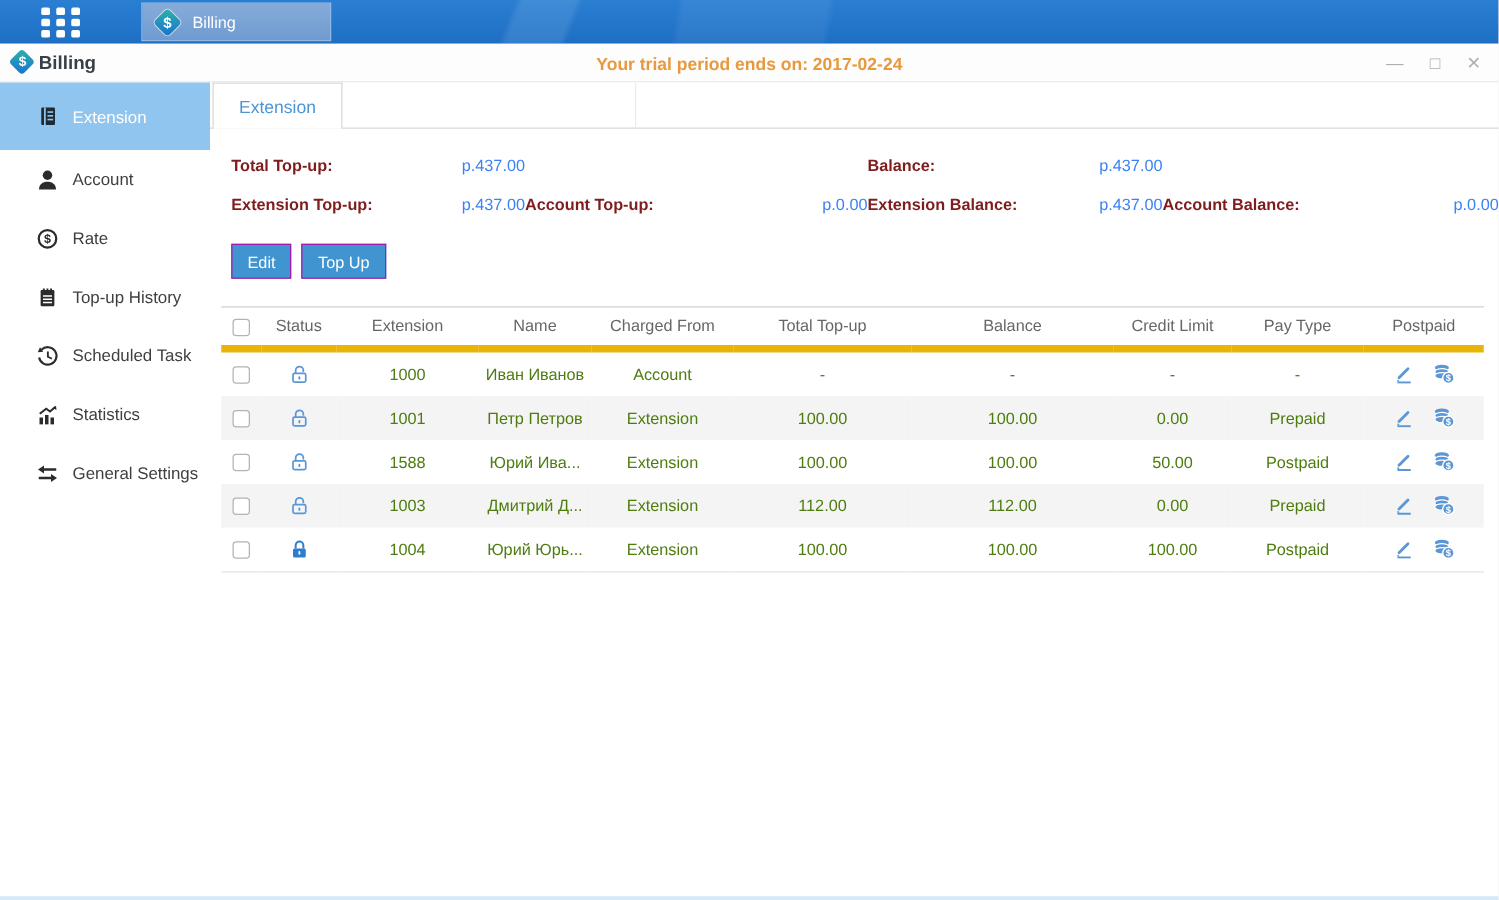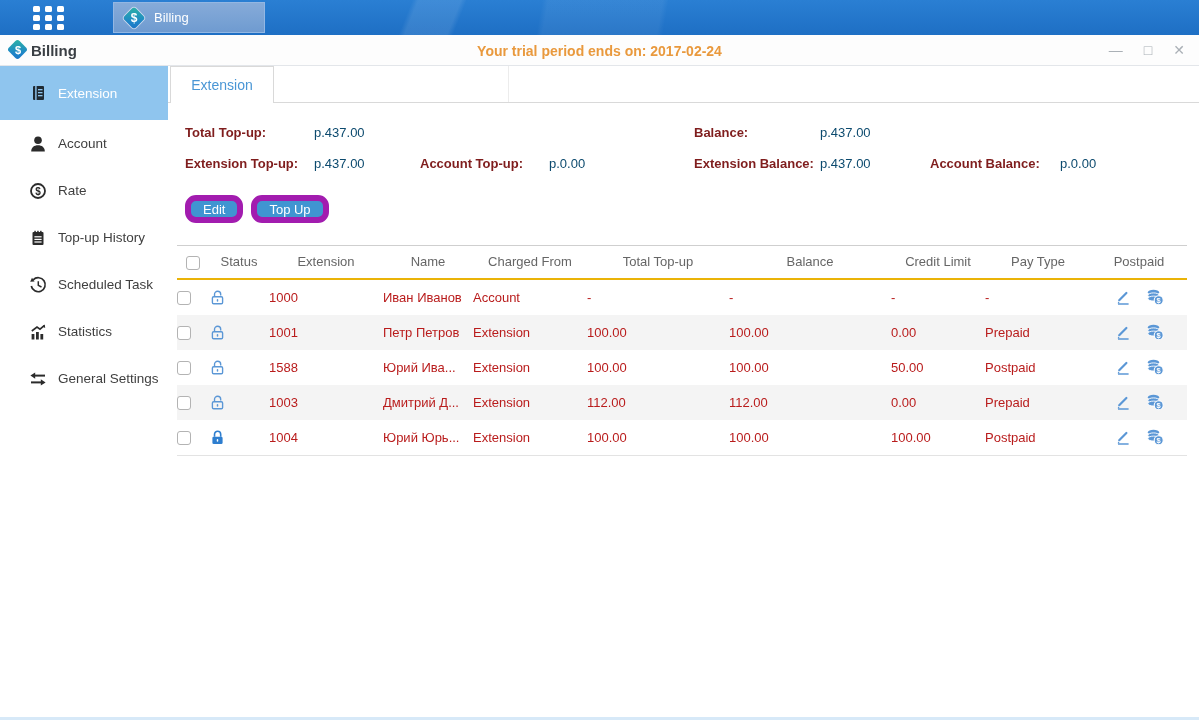--- a/index.html
+++ b/index.html
@@ -47,32 +47,32 @@
   .content { position:absolute; left:168px; top:66px; right:0; bottom:0; background:#fff; }
   .tabstrip { position:relative; height:37px; border-bottom:1px solid #d9d9d9; }
   .tabstrip .sep { position:absolute; left:340px; top:0; width:1px; height:36px; background:#ececec; }
   .tab-active { position:absolute; left:2px; top:0; width:104px; height:37px; background:#fff;
     border:1px solid #d9d9d9; border-bottom:none; display:flex; align-items:center; justify-content:center;
     font-size:14px; color:#4a96d5; cursor:pointer; z-index:2; }
   .summary { margin:14px 0 0 17px; display:grid;
     grid-template-columns:129px 106px 129px 145px 126px 110px 130px auto;
     grid-auto-rows:31px; align-items:center; font-size:13px; }
   .summary .lab { font-weight:bold; color:#7f1d1d; }
-  .summary .val { color:#0c4a6e; }
+  .summary .val { color:#3b82f6;text-align:right; }
   .actions { margin:16px 0 0 17px; display:flex; gap:8px; }
-  .btn-blue { height:28px; padding:0 12px; background:#4095d1; border:6px solid #a21caf; border-radius:11px;
+  .btn-blue { height:28px; padding:0 12px; background:#4095d1; border:1px solid #a21caf; border-radius:0;
     color:#fff; font-size:13px; font-family:inherit; cursor:pointer; }
   
   .tbl-wrap { margin:22px 0 0 9px; width:1008px; }
   table { width:100%; border-collapse:collapse; table-layout:fixed; border-top:1px solid #cfcfcf; }
   col.c-chk{width:32px} col.c-status{width:60px} col.c-ext{width:114px} col.c-name{width:90px}
   col.c-from{width:114px} col.c-topup{width:142px} col.c-bal{width:162px} col.c-credit{width:94px}
   col.c-pay{width:106px} col.c-op{width:96px}
-  thead th { height:33px; font-weight:normal; font-size:13px; color:#666; border-bottom:2px solid #eab308; text-align:center; }
-  tbody td { height:35px; font-size:13px; color:#b91c1c; overflow:hidden; white-space:nowrap; text-overflow:ellipsis; }
+  thead th { height:33px; font-weight:normal; font-size:13px; color:#666; border-bottom:6px solid #eab308; text-align:center; }
+  tbody td { height:35px; font-size:13px; color:#4d7c0f; text-align:center; overflow:hidden; white-space:nowrap; text-overflow:ellipsis; }
   tbody tr.alt { background:#f4f4f4; }
   tbody tr:last-child td { border-bottom:1px solid #e3e3e3; }
   .chk { display:inline-block; width:14px; height:14px; border:1px solid #b3b3b3; border-radius:3px; background:#fff;
     vertical-align:middle; cursor:pointer; }
   .status-icon svg { vertical-align:middle; }
   .status-icon .lk-closed { display:none; }
   .status-icon.locked .lk-closed { display:inline; }
   .op-cell { display:flex; align-items:center; justify-content:center; gap:15px; height:35px; }
   .op-btn { cursor:pointer; display:flex; align-items:center; }
   .bottom-edge { position:absolute; left:0; bottom:0; width:100%; height:3px; background:#d7e9f8; }

